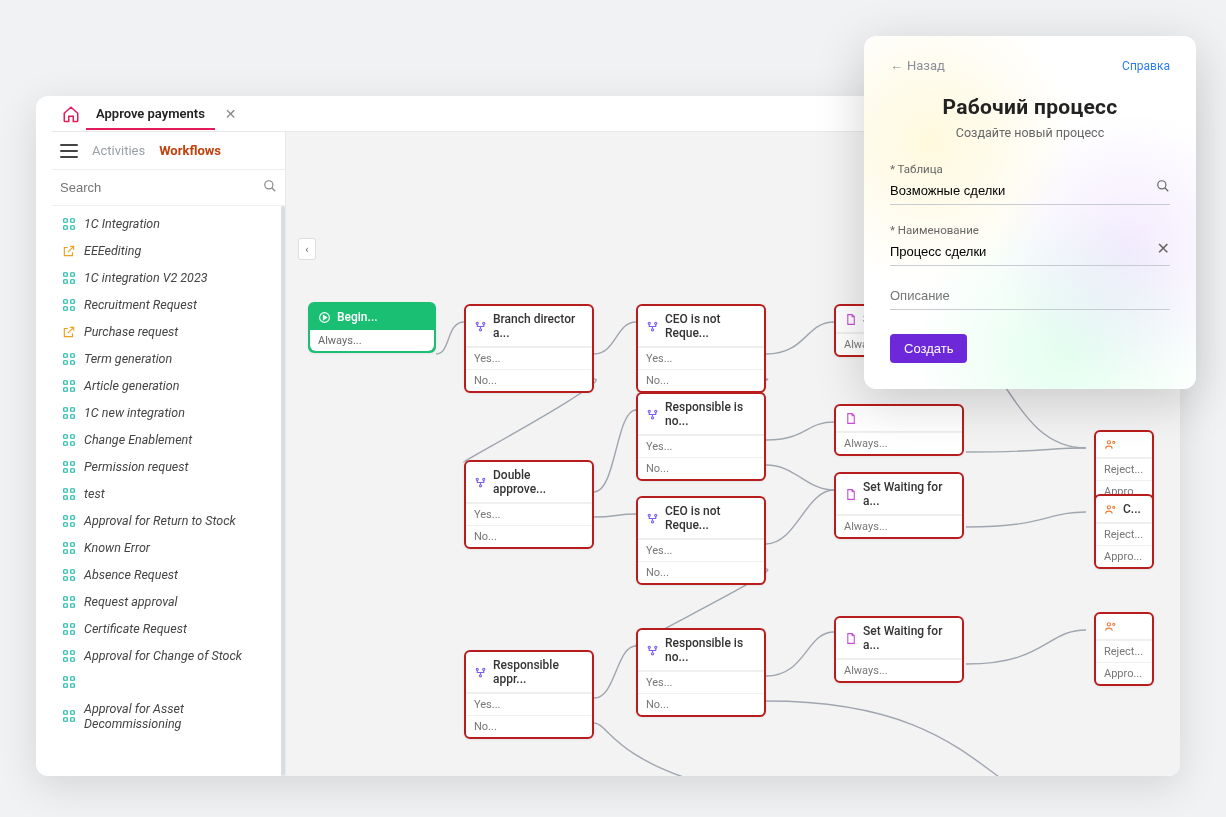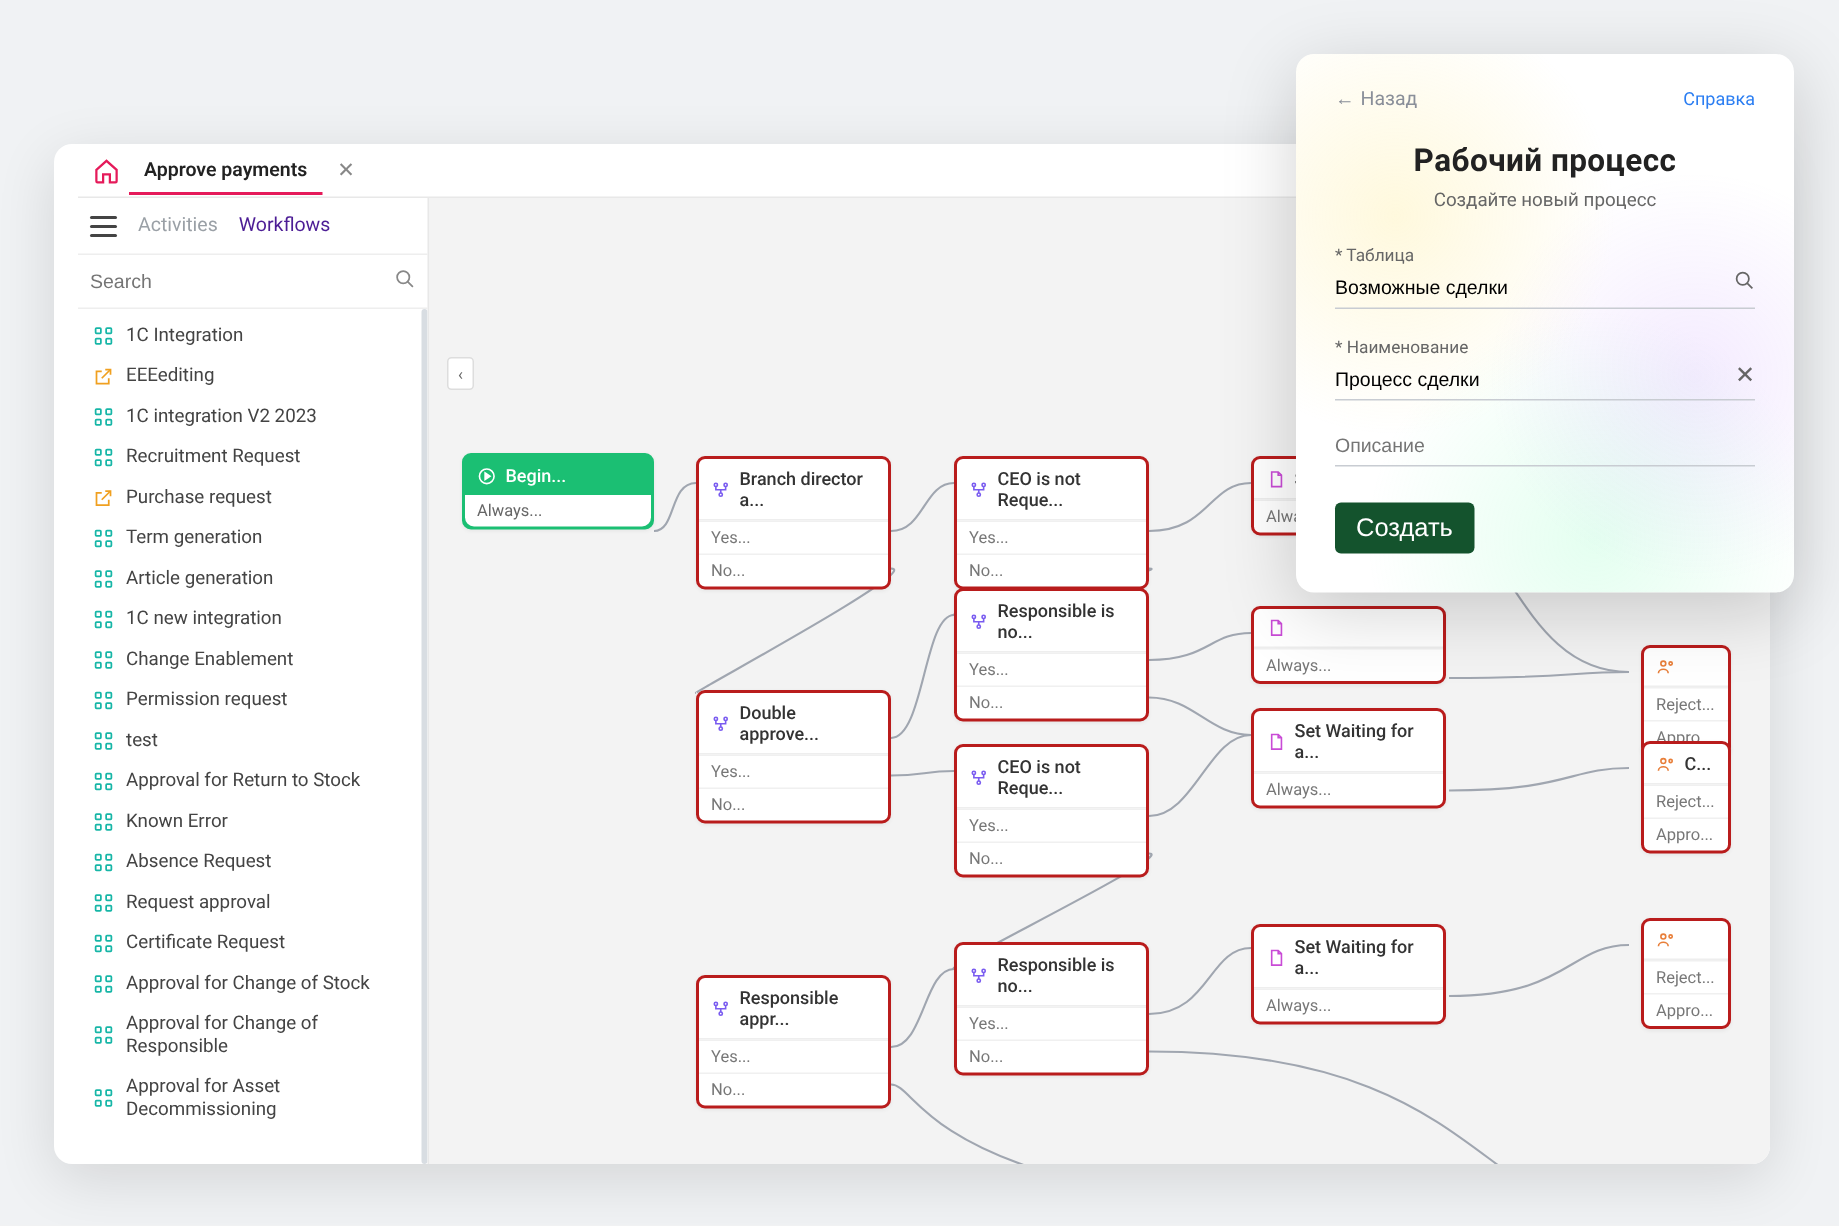--- a/index.html
+++ b/index.html
@@ -13,30 +13,30 @@
 .tab-title::after { content:""; position:absolute; left:-4px; right:-4px; bottom:-9px; height:2px; background:#e51a5a;}
 .tab-close { color:#888; font-size: 14px; cursor: pointer; margin-left:4px;}
 
 .content-row { display: flex; flex: 1; min-height: 0; }
 
 .left-pane { width: 234px; border-right: 1px solid #e8e8e8; display:flex; flex-direction:column; min-height:0;}
 .subtabs { display:flex; align-items:center; height: 38px; padding-left: 8px; gap: 14px; border-bottom:1px solid #eee;}
 .hamburger { width:18px; height:14px; display:flex; flex-direction:column; justify-content:space-between; cursor:pointer;}
 .hamburger span{height:2px;background:#444;border-radius:1px;}
 .subtab { font-size: 13px; color: #9aa0a6; cursor:pointer; padding: 2px 0;}
-.subtab.active { color:#4c1d95; font-weight:400;}
+.subtab.active { color:#c2410c; font-weight:700;}
 .collapse-btn { position:absolute; left: 262px; top: 142px; width:18px; height:22px; background:#fff; border:1px solid #ddd; border-radius:3px; display:flex; align-items:center; justify-content:center; cursor:pointer; font-size:11px; color:#666; z-index:5;}
 
 .search-row { display:flex; align-items:center; height:36px; border-bottom:1px solid #eee; padding: 0 8px;}
 .search-input { flex:1; border:none; outline:none; font-size:13px; color:#666; background:transparent;}
 .search-icon-sm { color:#888; }
 
 .wf-list { flex:1; overflow:auto; padding: 4px 0; position:relative;}
 .wf-list::after{content:"";position:absolute;top:0;right:0;width:4px;height:100%;background:#d8dde2;border-radius:2px;}
-.wf-item { display:flex; align-items:center; gap:8px; padding: 6px 10px; font-size: 12.5px; color:#444; cursor:pointer;}
+.wf-item { display:flex; align-items:center; gap:8px; padding: 6px 10px; font-size: 12.5px; color:#444; cursor:pointer;font-style:italic;}
 .wf-icon { width:14px; height:14px; flex-shrink:0; color:#17b6a7; }
 .wf-icon.orange { color:#f0a020;}
 
 .canvas { flex:1; background: #f3f3f3; position:relative; overflow:hidden;}
 svg.links { position:absolute; inset:0; width:100%; height:100%; }
 svg.links path { fill:none; stroke:#a0a6b0; stroke-width:1.4;}
 
 .node { position:absolute; background:#fff; border:2px solid #b91c1c; border-radius:6px; box-shadow:0 1px 3px rgba(0,0,0,0.06); font-size:12px;}
 .node-head { display:flex; align-items:center; gap:6px; padding:6px 8px; font-weight:500; color:#333; border-bottom:1px solid #eee;}
 .node-head .nicon{width:13px;height:13px;flex-shrink:0;}
@@ -53,21 +53,21 @@
 .modal::before{content:"";position:absolute;inset:0;border-radius:12px;background:radial-gradient(circle at 20% 30%,rgba(255,230,120,.25),transparent 40%),radial-gradient(circle at 80% 60%,rgba(180,120,255,.15),transparent 40%),radial-gradient(circle at 60% 90%,rgba(120,255,180,.2),transparent 40%);z-index:-1;}
 .modal-top { display:flex; justify-content:space-between; align-items:center; margin-bottom:22px;}
 .back-link { color:#8a8f99; font-size:13px; cursor:pointer; display:flex; align-items:center; gap:4px;}
 .help-link { color:#2b7ef2; font-size:12px; cursor:pointer;}
 .modal h1 { font-size:21px; font-weight:700; color:#222; text-align:center; margin-bottom:6px; letter-spacing:.3px;}
 .modal-sub { text-align:center; font-size:12.5px; color:#666; margin-bottom:22px;}
 .field { margin-bottom:18px; position:relative;}
 .field-label { font-size:11.5px; color:#666; display:block; margin-bottom:3px;}
 .field-input { width:100%; border:none; border-bottom:1px solid #c8ccd2; padding:4px 22px 6px 0; font-size:13px; background:transparent; outline:none;}
 .field .suffix { position:absolute; right:0; bottom:8px; color:#666; cursor:pointer;}
-.modal-btn { background:#14532d; color:#fff; border:none; border-radius:4px; padding:7px 14px; font-size:17px; cursor:pointer; margin-top:6px;}
+.modal-btn { background:#6d28d9; color:#fff; border:none; border-radius:4px; padding:7px 14px; font-size:13px; cursor:pointer; margin-top:6px;}
 </style>
 </head>
 <body>
 
 <div class="main-window">
   <div class="topbar">
     <span class="home-icon">
       <svg viewBox="0 0 24 24" fill="none" stroke="currentColor" stroke-width="2">
           <path d="M3 11l9-8 9 8v10a1 1 0 01-1 1h-5v-7h-6v7H4a1 1 0 01-1-1z"></path>
         </svg>
@@ -248,21 +248,20 @@
               </svg></span>
             <span>Approval for Change of Stock</span>
           </div>
           <div class="wf-item">
             <span class="wf-icon"><svg viewBox="0 0 24 24" fill="none" stroke="currentColor" stroke-width="2">
                 <rect x="3" y="3" width="6" height="6" rx="1"></rect>
                 <rect x="15" y="3" width="6" height="6" rx="1"></rect>
                 <rect x="3" y="15" width="6" height="6" rx="1"></rect>
                 <rect x="15" y="15" width="6" height="6" rx="1"></rect>
               </svg></span>
-            <span>Approval for Change of Responsible</span>
           </div>
           <div class="wf-item">
             <span class="wf-icon"><svg viewBox="0 0 24 24" fill="none" stroke="currentColor" stroke-width="2">
                 <rect x="3" y="3" width="6" height="6" rx="1"></rect>
                 <rect x="15" y="3" width="6" height="6" rx="1"></rect>
                 <rect x="3" y="15" width="6" height="6" rx="1"></rect>
                 <rect x="15" y="15" width="6" height="6" rx="1"></rect>
               </svg></span>
             <span>Approval for Asset Decommissioning</span>
           </div>

